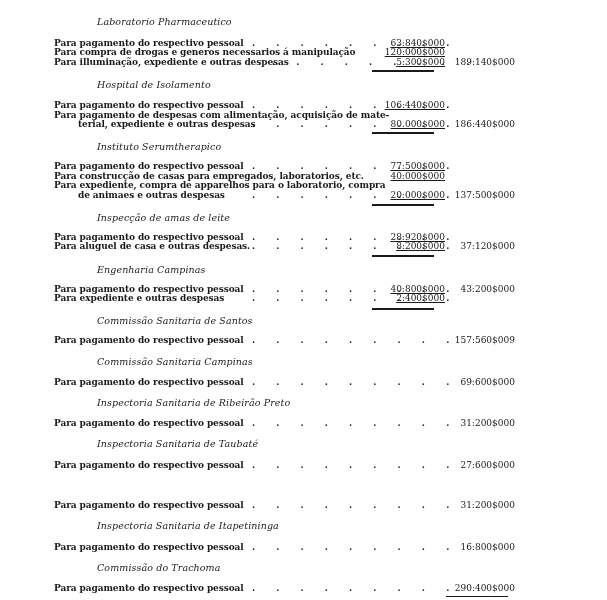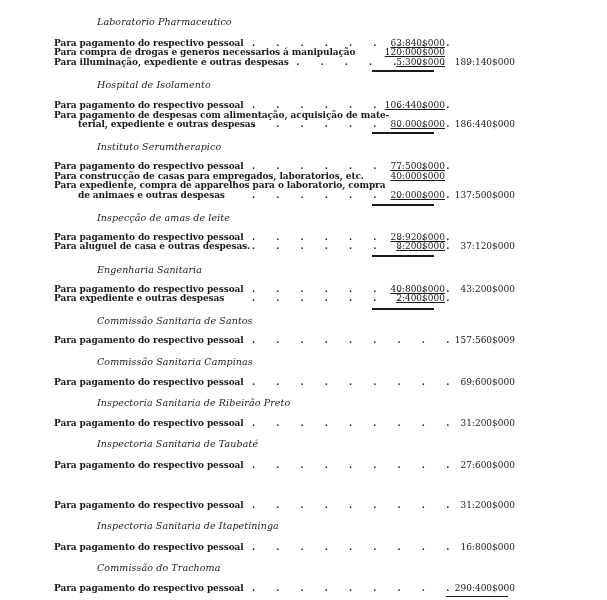--- a/index.html
+++ b/index.html
@@ -81,21 +81,21 @@
   <div class="heading" style="top:212px">Inspecção de amas de leite</div>
   <div class="line" style="top:232px">Para pagamento do respectivo pessoal</div>
   <div class="dots" style="top:232px;left:252px">. . . . . . . . .</div>
   <div class="amt c1" style="top:232px">28:920$000</div>
   <div class="line" style="top:241px">Para aluguel de casa e outras despesas.</div>
   <div class="dots" style="top:241px;left:252px">. . . . . . . . .</div>
   <div class="amt c1" style="top:241px">8:200$000</div>
   <div class="amt c2" style="top:241px">37:120$000</div>
   <div class="rule" style="top:255px;left:372px;width:62px"></div>
 
-  <div class="heading" style="top:264px">Engenharia Sanitaria</div>
+  <div class="heading" style="top:264px">Engenharia Campinas</div>
   <div class="line" style="top:284px">Para pagamento do respectivo pessoal</div>
   <div class="dots" style="top:284px;left:252px">. . . . . . . . .</div>
   <div class="amt c1" style="top:284px">40:800$000</div>
   <div class="line" style="top:293px">Para expediente e outras despesas</div>
   <div class="dots" style="top:293px;left:252px">. . . . . . . . .</div>
   <div class="amt c1" style="top:293px">2:400$000</div>
   <div class="amt c2" style="top:284px">43:200$000</div>
   <div class="rule" style="top:308px;left:372px;width:62px"></div>
 
   <div class="heading" style="top:315px">Commissão Sanitaria de Santos</div>

